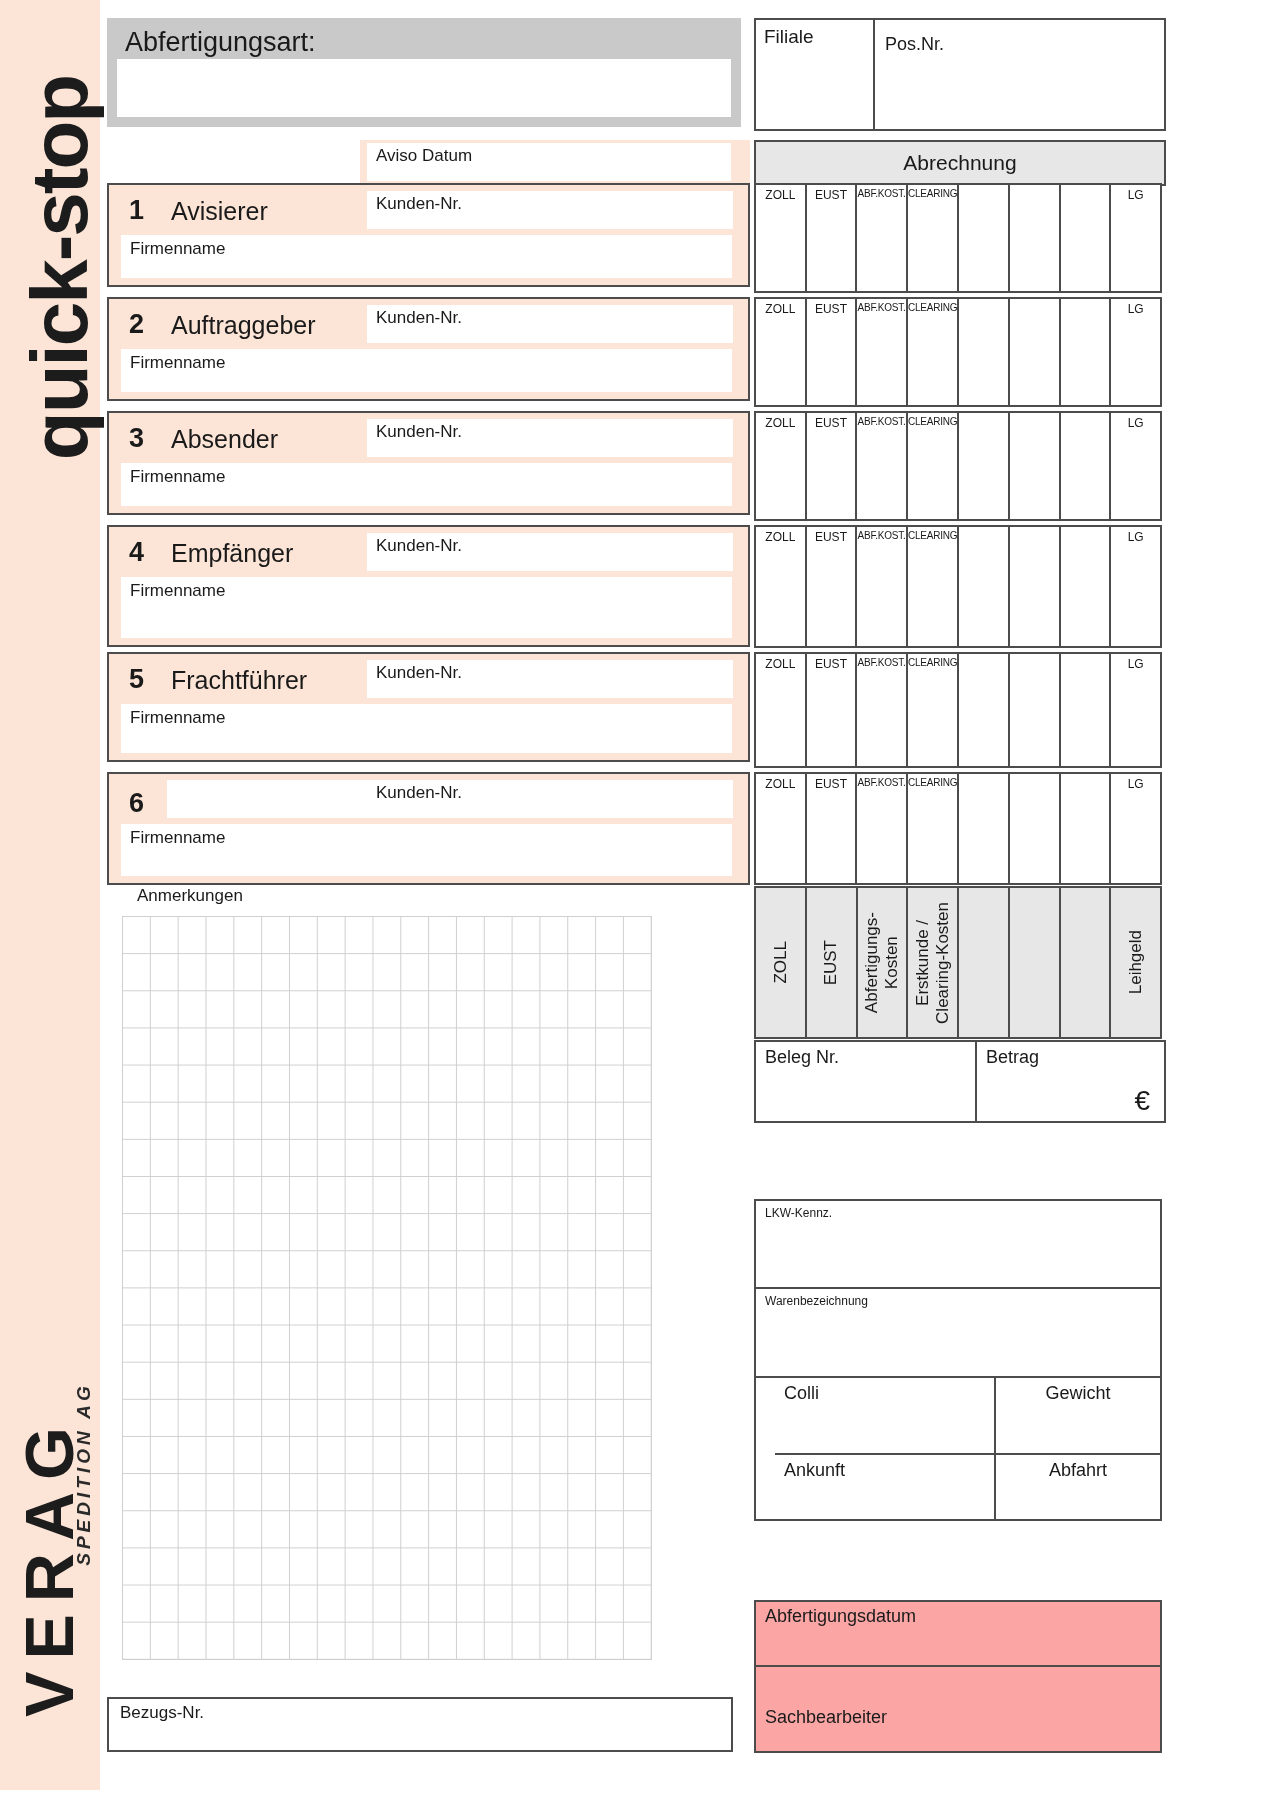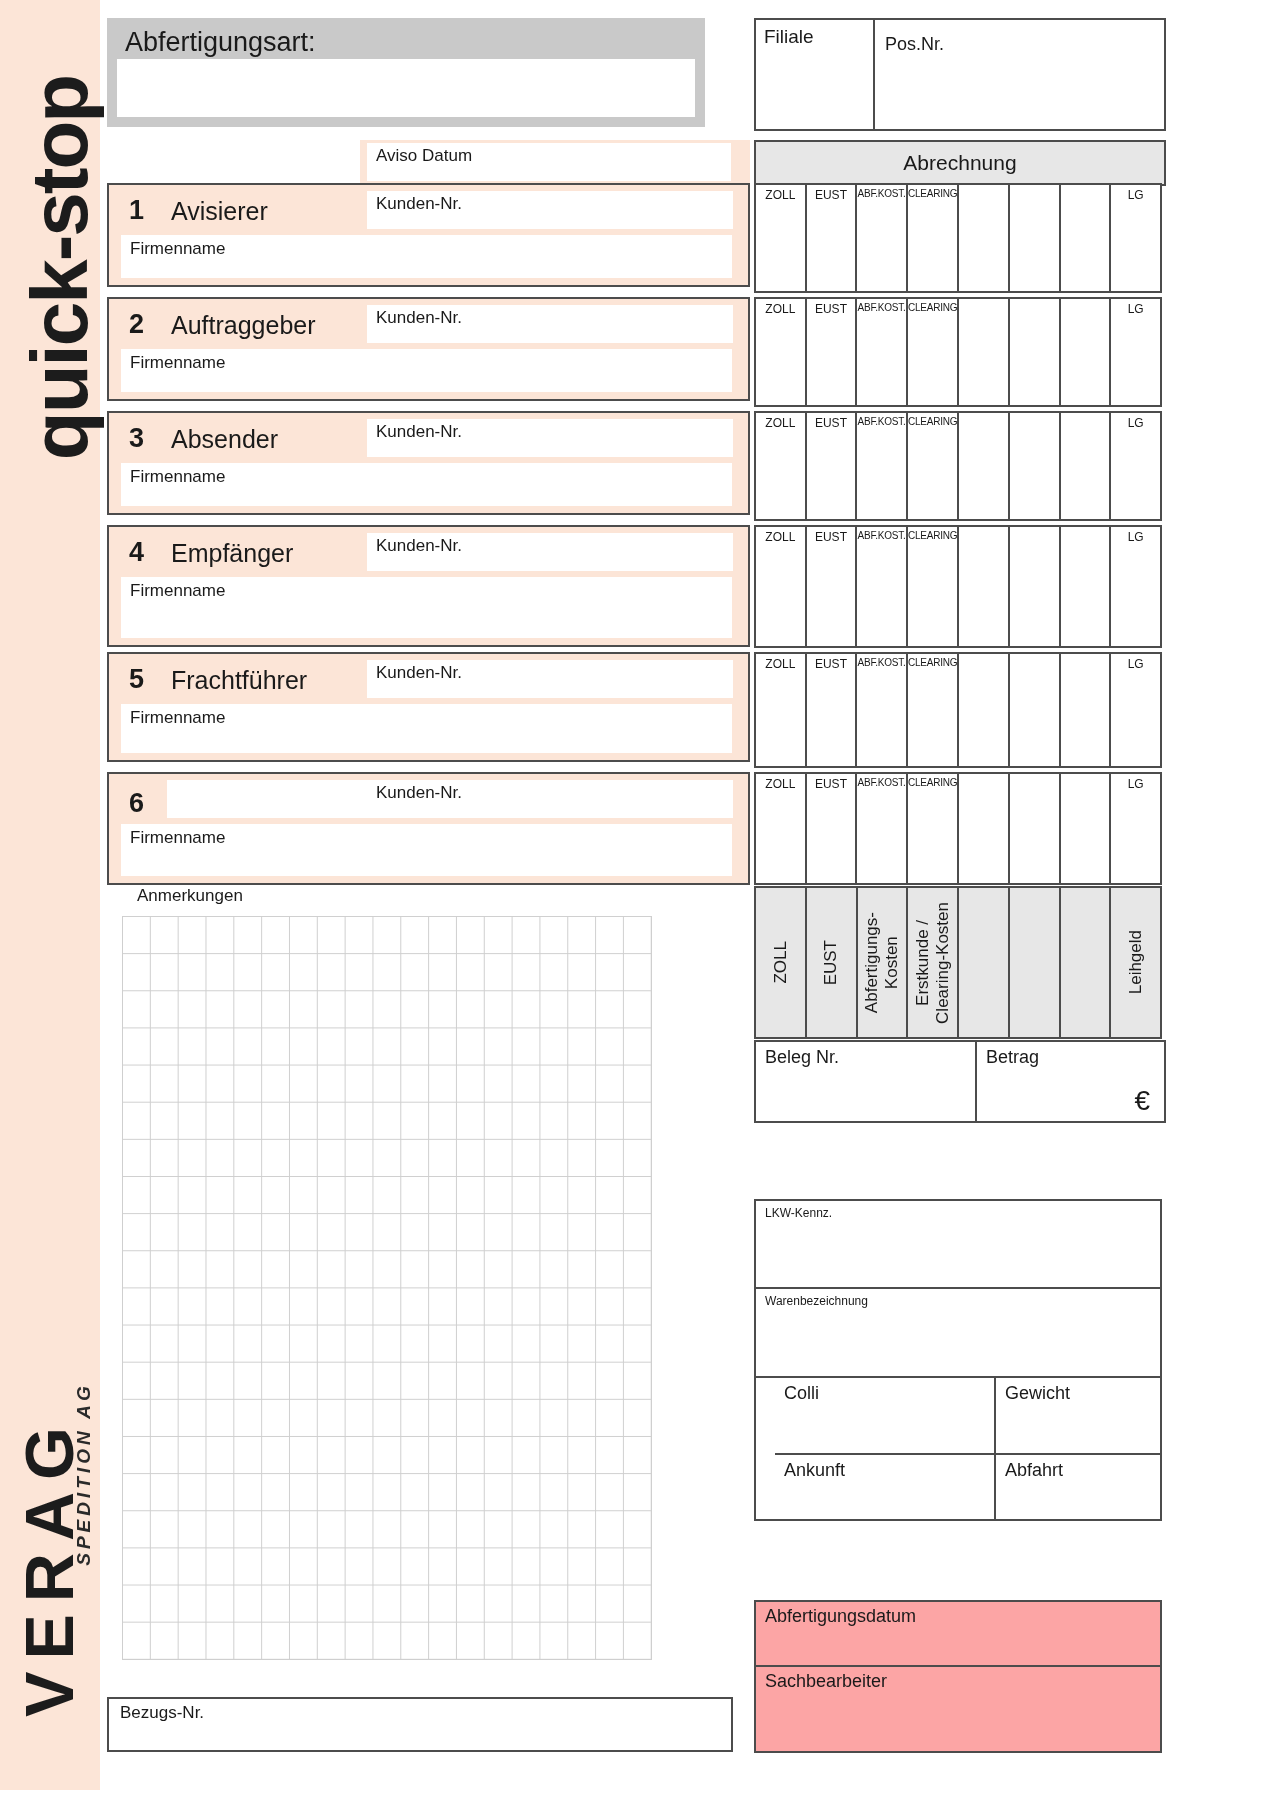--- a/index.html
+++ b/index.html
@@ -10,21 +10,21 @@
   
   .sidebar{position:absolute;left:0;top:0;width:100px;height:1790px;background:var(--peach);}
   .brand-product{position:absolute;left:60px;top:268px;transform:translate(-50%,-50%) rotate(-90deg);
         white-space:nowrap;font-size:80px;font-weight:bold;letter-spacing:-2px;color:#1c1c1c;}
   .brand-company{position:absolute;left:49px;top:1566px;transform:translate(-50%,-50%) rotate(-90deg);
         white-space:nowrap;font-size:68px;font-weight:bold;letter-spacing:12px;color:#1c1c1c;}
   .brand-sub{position:absolute;left:84px;top:1474px;transform:translate(-50%,-50%) rotate(-90deg);
         white-space:nowrap;font-size:19px;font-weight:bold;font-style:italic;letter-spacing:4px;color:#2a2a2a;}
 
   
-  .gray-header{left:107px;top:18px;width:574px;height:109px;background:var(--gray);padding-left:24px;}
+  .gray-header{left:107px;top:18px;width:634px;height:109px;background:var(--gray);}
   .gray-header .hlabel{position:absolute;left:18px;top:9px;font-size:27px;}
   .gray-header .hinput{position:absolute;left:10px;right:10px;top:41px;height:58px;background:#fff;}
 
   .filiale-box{left:754px;top:18px;width:408px;height:109px;border:2px solid var(--bd);background:#fff;display:flex;}
   .filiale-cell{width:101px;border-right:2px solid var(--bd);padding:6px 8px;font-size:19px;}
   .posnr-cell{flex:1;padding:14px 10px;font-size:18px;}
 
   
   .aviso{left:360px;top:140px;width:390px;height:44px;background:var(--peach);}
   .aviso .ainput{position:absolute;left:7px;top:3px;width:364px;height:38px;background:#fff;
@@ -72,27 +72,27 @@
 
   
   .lkw-box{left:754px;top:1199px;width:408px;height:322px;border:2px solid var(--bd);background:#fff;
         display:flex;flex-direction:column;box-sizing:border-box;}
   .lkw-row{border-bottom:2px solid var(--bd);padding:5px 9px;font-size:12px;}
   .lkw-row.r1{height:76px;}
   .lkw-row.r2{height:77px;}
   .split-row{display:flex;border-bottom:2px solid var(--bd);margin-left:19px;}
   .split-row.last{border-bottom:none;flex:1;}
   .split-row .sc1{width:201px;border-right:2px solid var(--bd);padding:5px 9px;font-size:18px;}
-  .split-row .sc2{flex:1;padding:5px 9px;font-size:18px;}
+  .split-row .sc2{flex:1;padding:5px 9px;font-size:18px;text-align:center;}
   .split-row.r3{height:75px;}
 
   .proc-box{left:754px;top:1600px;width:408px;height:153px;border:2px solid var(--bd);background:#fca5a5;
         display:flex;flex-direction:column;box-sizing:border-box;}
   .proc-r1{height:55px;border-bottom:2px solid var(--bd);padding:4px 9px;font-size:18px;}
-  .proc-r2{flex:1;padding:4px 9px;font-size:18px;}
+  .proc-r2{flex:1;padding:4px 9px;font-size:18px;margin-top:36px;}
 
   .bezugs-box{left:107px;top:1697px;width:626px;height:55px;border:2px solid var(--bd);background:#fff;
         padding:4px 11px;font-size:17px;box-sizing:border-box;}
 </style>
 </head>
 <body>
 
 <div class="page" style="--peach: #fce5d7; --gray: #c9c9c9; --cellgray: #e7e7e7; --bd: #4c4c4c;">
 
   <div class="sidebar">

